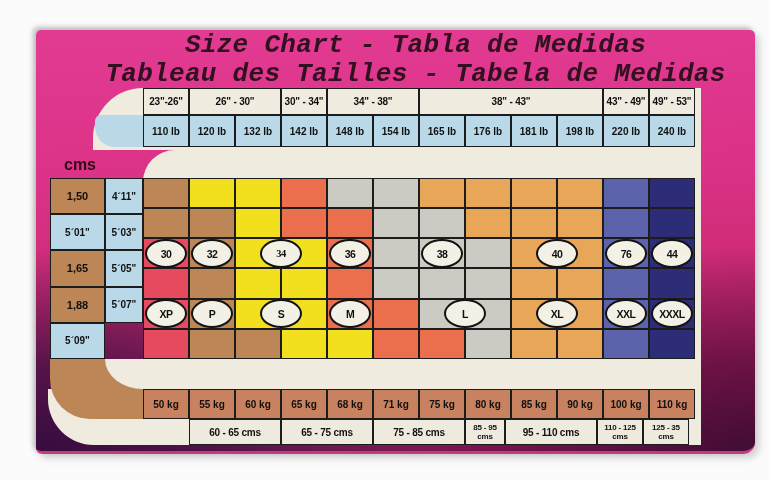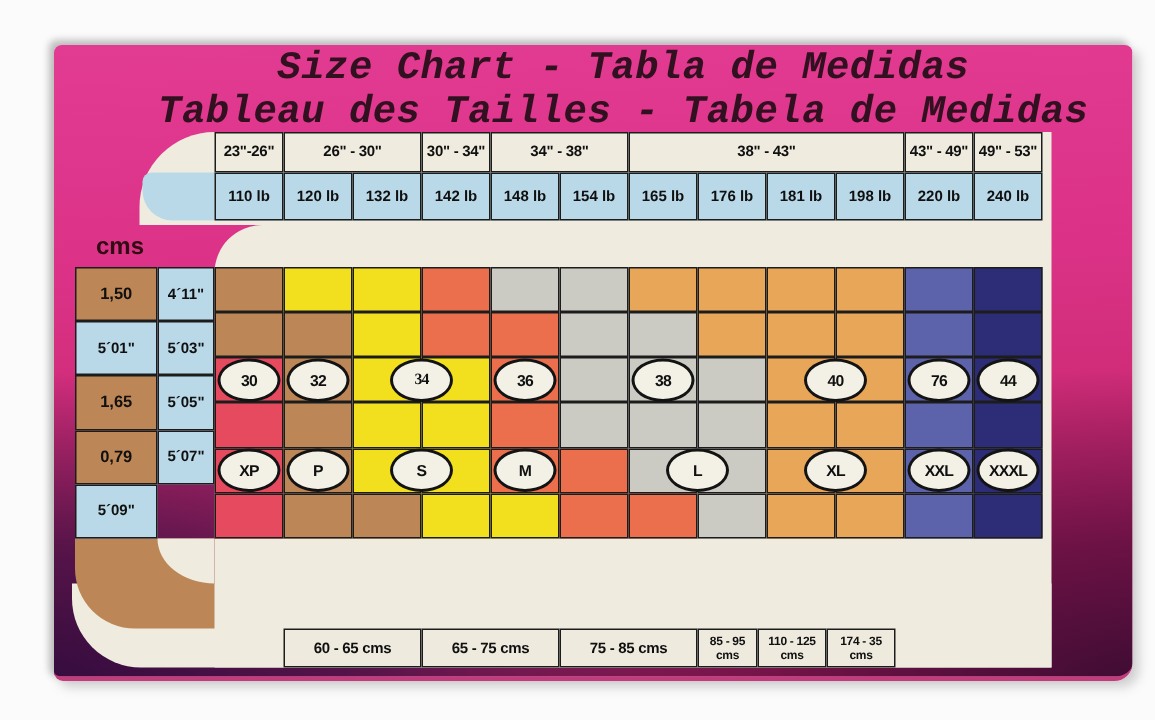--- a/index.html
+++ b/index.html
@@ -95,21 +95,21 @@
       </div>
 
     <div id="cms-label">cms</div>
     <div id="left-cols">
         <div class="cell tanc">1,50</div>
         <div class="cell bluec">4´11"</div>
         <div class="cell bluec">5´01"</div>
         <div class="cell bluec">5´03"</div>
         <div class="cell tanc">1,65</div>
         <div class="cell bluec">5´05"</div>
-        <div class="cell tanc">0,79</div>
+        <div class="cell tanc">1,88</div>
         <div class="cell bluec">5´07"</div>
         <div class="cell bluec">5´09"</div>
       </div>
 
     <div id="grid">
         <div class="gcell" style="background: rgb(189, 134, 86);"></div>
         <div class="gcell" style="background: rgb(242, 224, 31);"></div>
         <div class="gcell" style="background: rgb(242, 224, 31);"></div>
         <div class="gcell" style="background: rgb(235, 111, 76);"></div>
         <div class="gcell" style="background: rgb(203, 202, 195);"></div>
@@ -193,22 +193,37 @@
         <div class="oval" style="left: 2px; top: 121px;">XP</div>
         <div class="oval" style="left: 48px; top: 121px;">P</div>
         <div class="oval" style="left: 117px; top: 121px;">S</div>
         <div class="oval" style="left: 186px; top: 121px;">M</div>
         <div class="oval" style="left: 301px; top: 121px;">L</div>
         <div class="oval" style="left: 393px; top: 121px;">XL</div>
         <div class="oval" style="left: 462px; top: 121px;">XXL</div>
         <div class="oval" style="left: 508px; top: 121px;">XXXL</div>
       </div>
 
+    <div id="kg-row" class="rowflex">
+        <div class="cell kg">50 kg</div>
+        <div class="cell kg">55 kg</div>
+        <div class="cell kg">60 kg</div>
+        <div class="cell kg">65 kg</div>
+        <div class="cell kg">68 kg</div>
+        <div class="cell kg">71 kg</div>
+        <div class="cell kg">75 kg</div>
+        <div class="cell kg">80 kg</div>
+        <div class="cell kg">85 kg</div>
+        <div class="cell kg">90 kg</div>
+        <div class="cell kg">100 kg</div>
+        <div class="cell kg">110 kg</div>
+      </div>
     <div id="cms-row" class="rowflex">
         <div class="cell cmsr" style="width: 92px;">60 - 65 cms</div>
         <div class="cell cmsr" style="width: 92px;">65 - 75 cms</div>
         <div class="cell cmsr" style="width: 92px; text-align: center;">75 - 85 cms</div>
         <div class="cell cmsr" style="width: 40px; font-size: 8px;">85 - 95 cms</div>
+        <div class="cell cmsr" style="width: 92px;">95 - 110 cms</div>
         <div class="cell cmsr" style="width: 46px; font-size: 8px;">110 - 125 cms</div>
-        <div class="cell cmsr" style="width: 46px; font-size: 8px;">174 - 35 cms</div>
+        <div class="cell cmsr" style="width: 46px; font-size: 8px;">125 - 35 cms</div>
       </div>
   </div>
 </div>
 
 </body></html>

